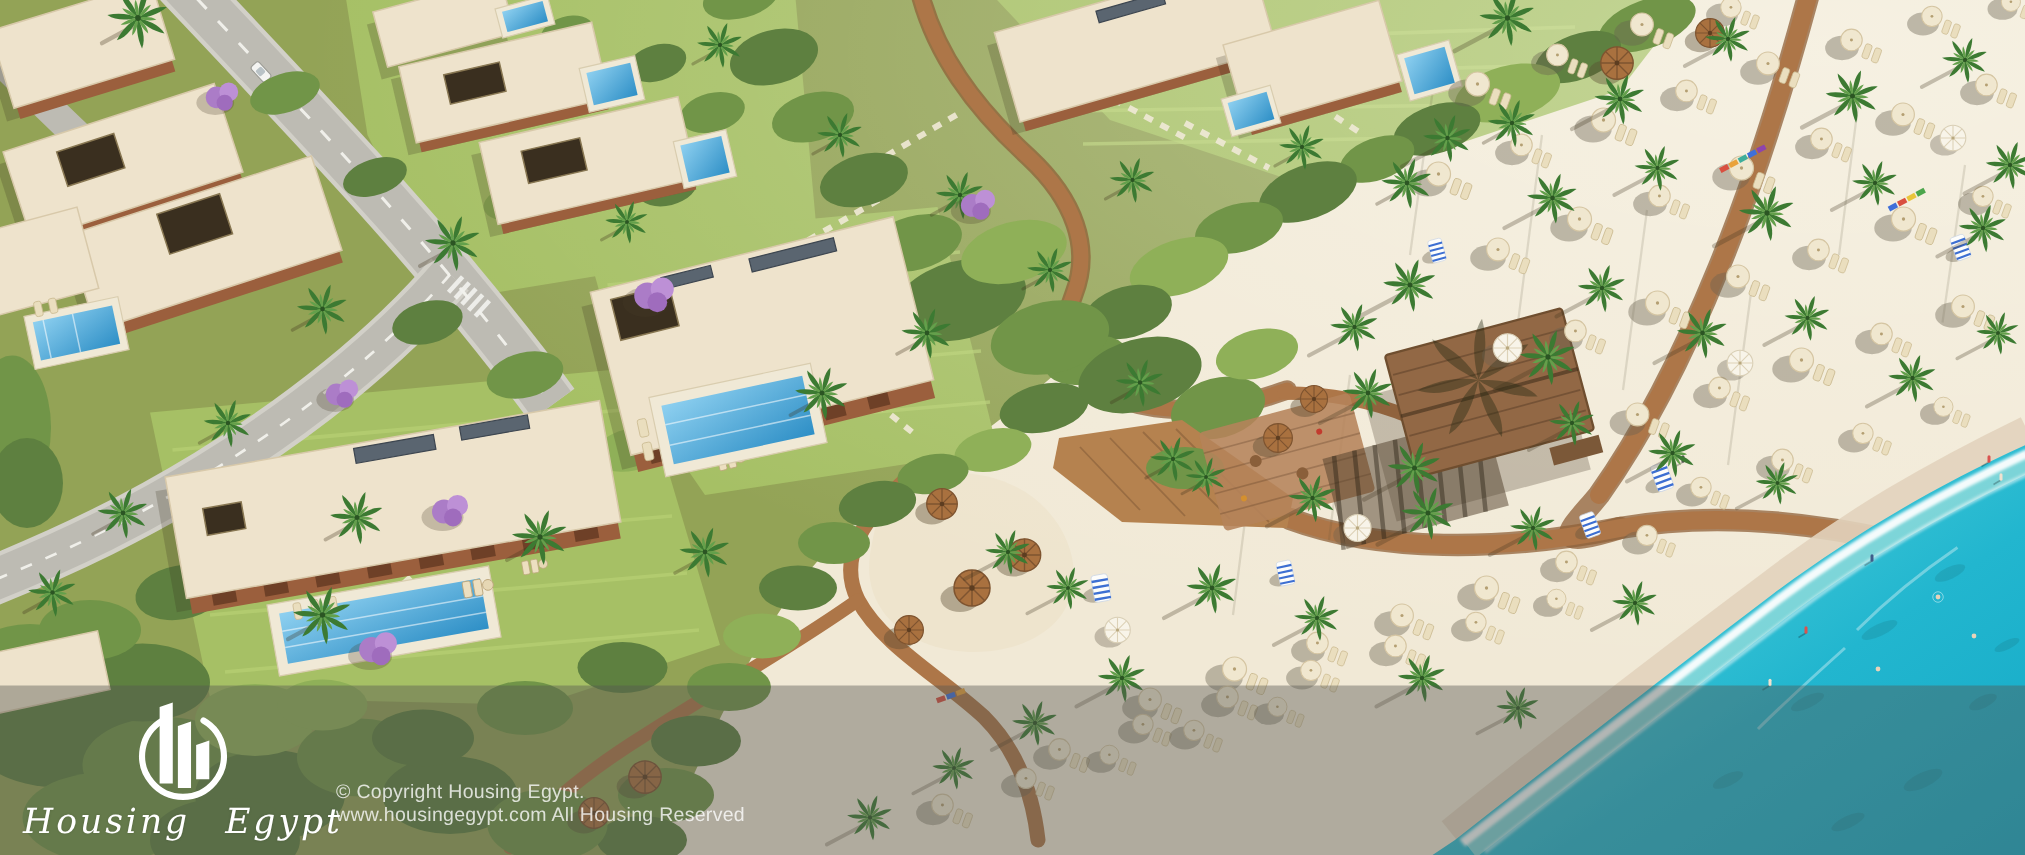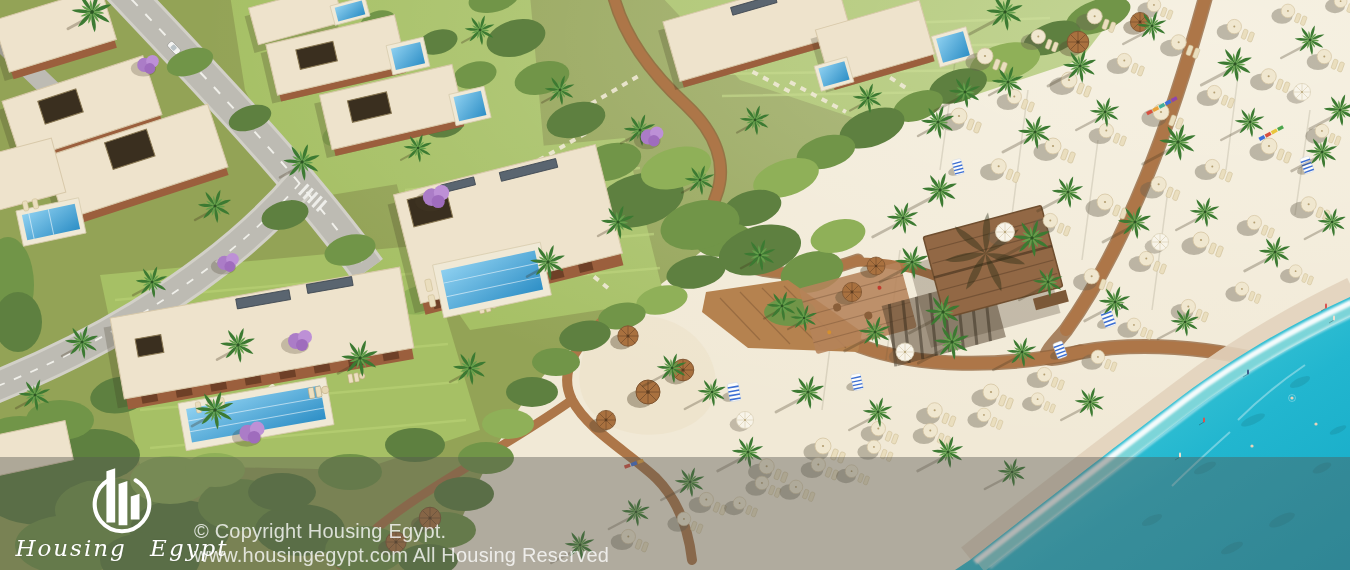--- a/index.html
+++ b/index.html
@@ -32,22 +32,22 @@
 
   
   .watermark{position:absolute;left:0;top:457px;width:100%;height:113px;
              background:var(--overlay,rgba(85,85,82,.42));z-index:5;}
   .logo{position:absolute;left:8px;top:6px;width:228px;display:flex;
         flex-direction:column;align-items:center;}
   .logo svg{width:92px;height:74px;display:block;}
   .logo-word{font-family:"DejaVu Serif",serif;font-style:italic;font-size:23px;
              color:var(--watermark-text,#fff);letter-spacing:2px;word-spacing:14px;
              margin-top:-2px;white-space:nowrap;text-shadow:0 0 2px rgba(0,0,0,.15);}
-  .copy{position:absolute;left:194px;top:63px;color:rgba(255,255,255,.78);
-        font-size:20px;line-height:1.18;letter-spacing:.2px;}
+  .copy{position:absolute;left:224px;top:63px;color:rgba(255,255,255,.78);
+        font-size:13px;line-height:1.18;letter-spacing:.2px;}
 </style>
 </head>
 <body>
 
 <div class="stage">
 <svg class="scene" viewBox="0 0 1350 570" aria-hidden="true">
   <defs>
     <linearGradient id="seaG" x1="0" y1="0" x2="1" y2="1">
       <stop offset="0" stop-color="#8fe0da"></stop>
           <stop offset=".25" stop-color="#49ccd8"></stop>

